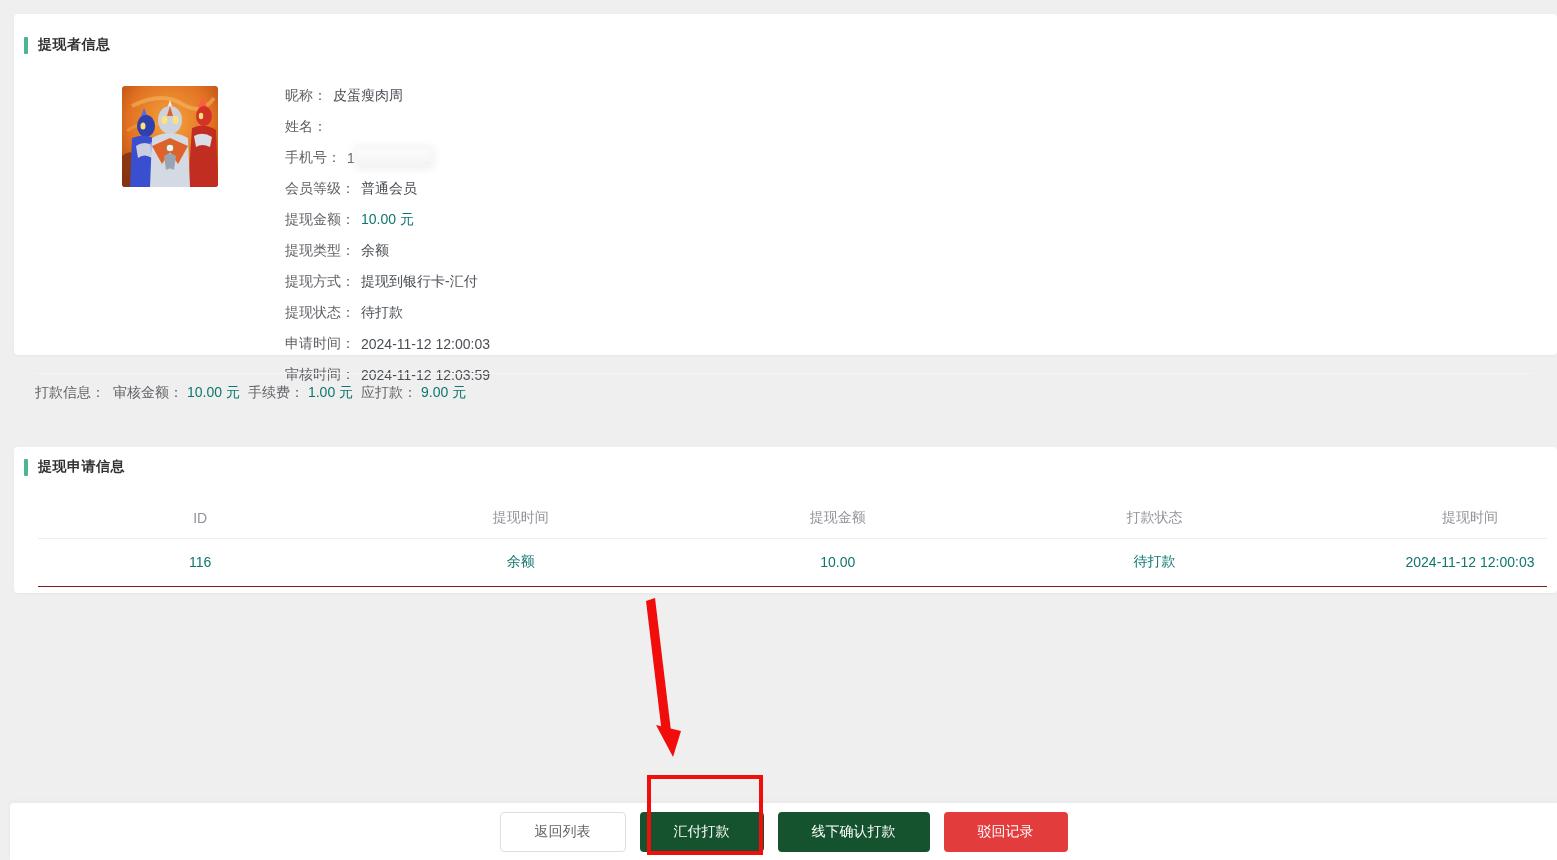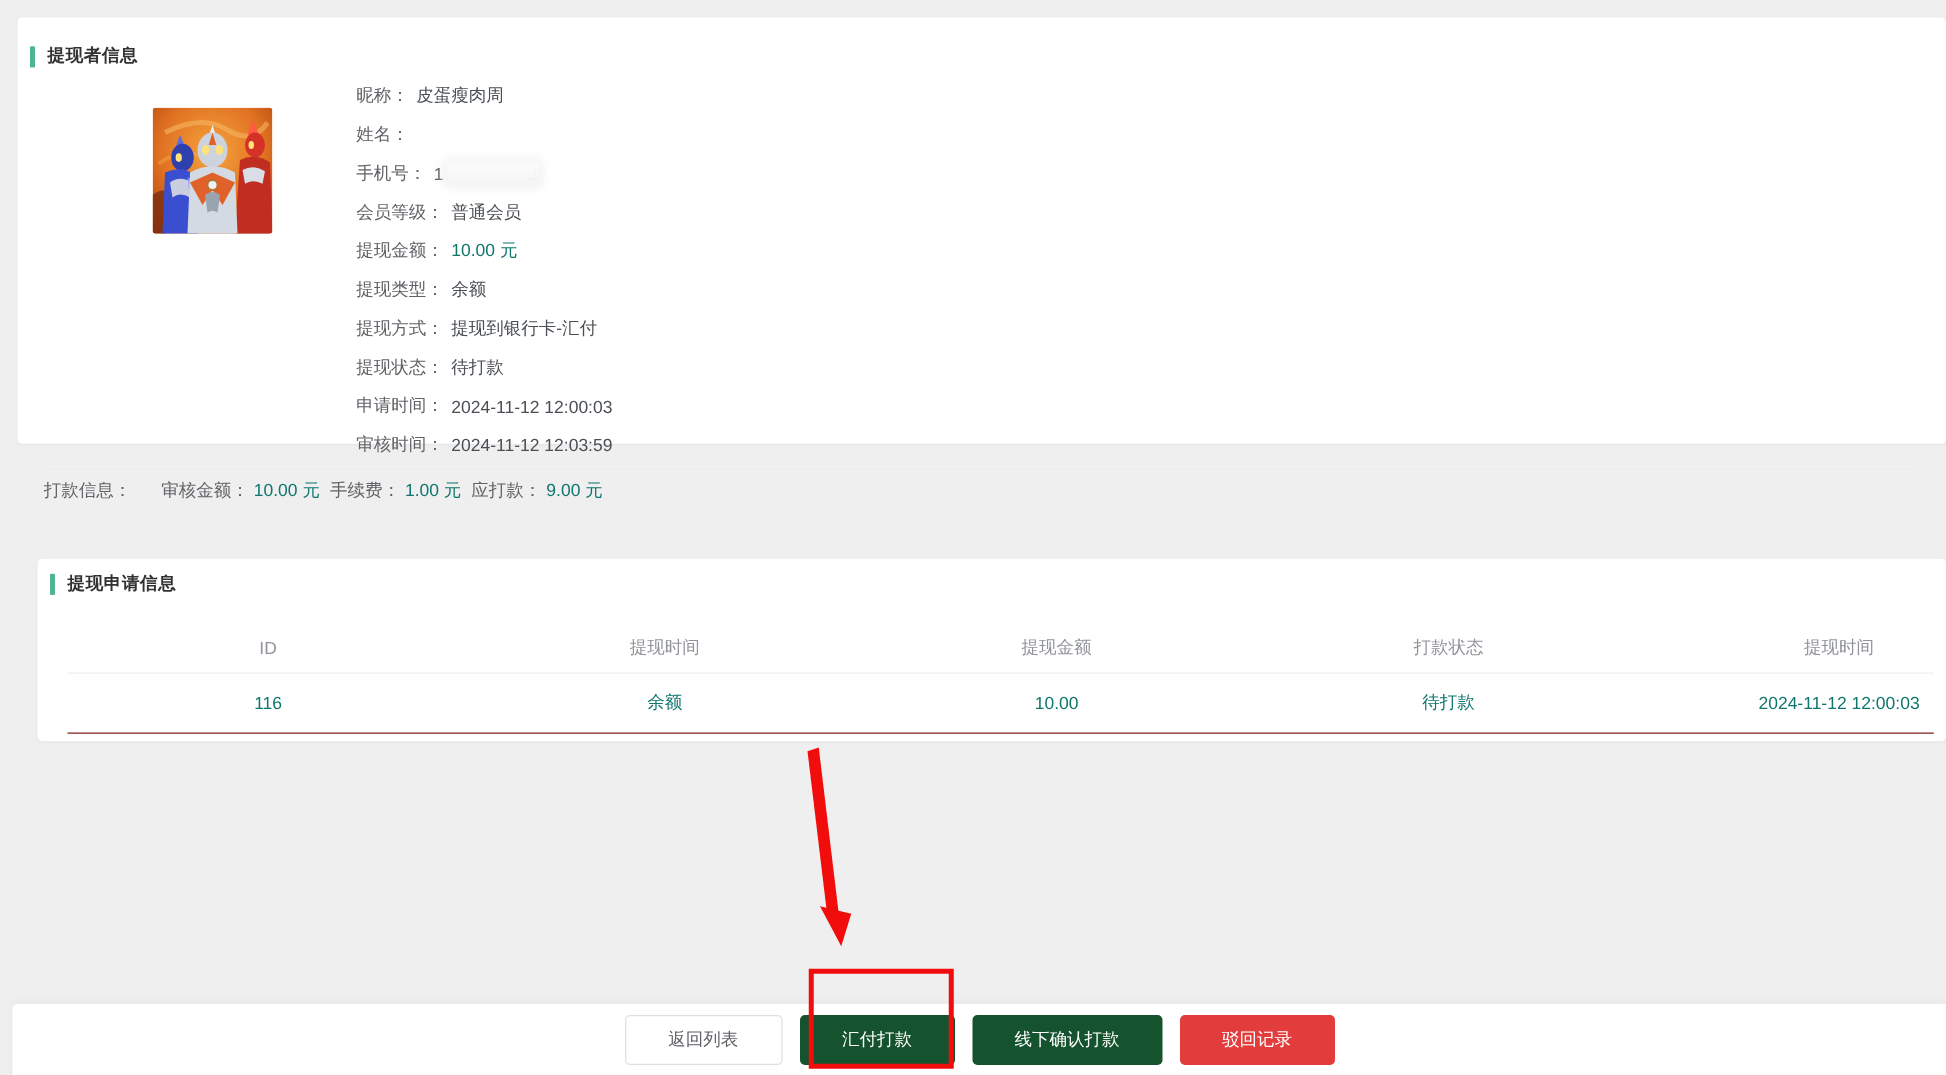--- a/index.html
+++ b/index.html
@@ -11,35 +11,35 @@
     overflow:hidden;
     font-size:14px;
   }
   .card{
     position:absolute;
     background:#ffffff;
     border-radius:4px;
     box-shadow:0 1px 3px rgba(0,0,0,0.04);
   }
   #card-withdrawer{left:14px;top:14px;right:0;height:341px;}
-  #card-application{left:14px;top:447px;right:0;height:146px;margin-left:16px;}
+  #card-application{left:14px;top:447px;right:0;height:146px;}
 
   .section-title{position:absolute;left:10px;display:flex;align-items:center;}
   #card-withdrawer .section-title{top:22px;}
   #card-application .section-title{top:11px;}
   .title-bar{width:4px;height:17px;background:#4db592;border-radius:1px;margin-right:10px;}
   .title-text{font-size:14px;font-weight:bold;color:#303133;letter-spacing:.5px;}
 
   .avatar{
     position:absolute;left:108px;top:72px;width:96px;height:101px;
     border-radius:3px;overflow:hidden;
   }
   .avatar svg{display:block;}
 
-  .info-list{position:absolute;left:271px;top:47px;}
+  .info-list{position:absolute;left:271px;top:66px;}
   .info-row{height:31px;display:flex;align-items:center;white-space:nowrap;}
   .info-label{color:#606266;margin-right:6px;}
   .info-value{color:#4a4f55;}
   .red{color:#0f766e;}
 
   .phone-blur{
     display:inline-block;position:relative;z-index:2;
     width:74px;height:17px;margin:0 -9px 0 2px;
     background:linear-gradient(#fdfdfd,#f4f4f4);
     border-radius:2px;
@@ -49,21 +49,21 @@
   }
   .phone-suffix{position:relative;z-index:1;}
 
   .payment-divider{position:absolute;left:21px;right:24px;top:359px;border-top:1px solid #f4f4f4;}
   .payment-row{
     position:absolute;left:21px;top:363px;height:31px;
     display:flex;align-items:center;white-space:nowrap;color:#606266;
   }
   .payment-row .group{margin-left:8px;}
   .payment-row .group .info-label{margin-right:4px;}
-  #payment-info-label{margin-right:16px;}
+  #payment-info-label{margin-right:0;}
 
   .thead,.trow{
     position:absolute;left:24px;right:10px;
     display:grid;grid-template-columns:21.5% 21% 21% 21% 15.5%;
     align-items:center;
   }
   .thead{top:50px;height:41px;color:#909399;border-bottom:1px solid #ebeef5;}
   .trow{top:91px;height:48px;color:#0f766e;border-bottom:1px solid #7f1d1d;}
   .cell{text-align:center;}
   .cell:last-child{padding-left:80px;}

